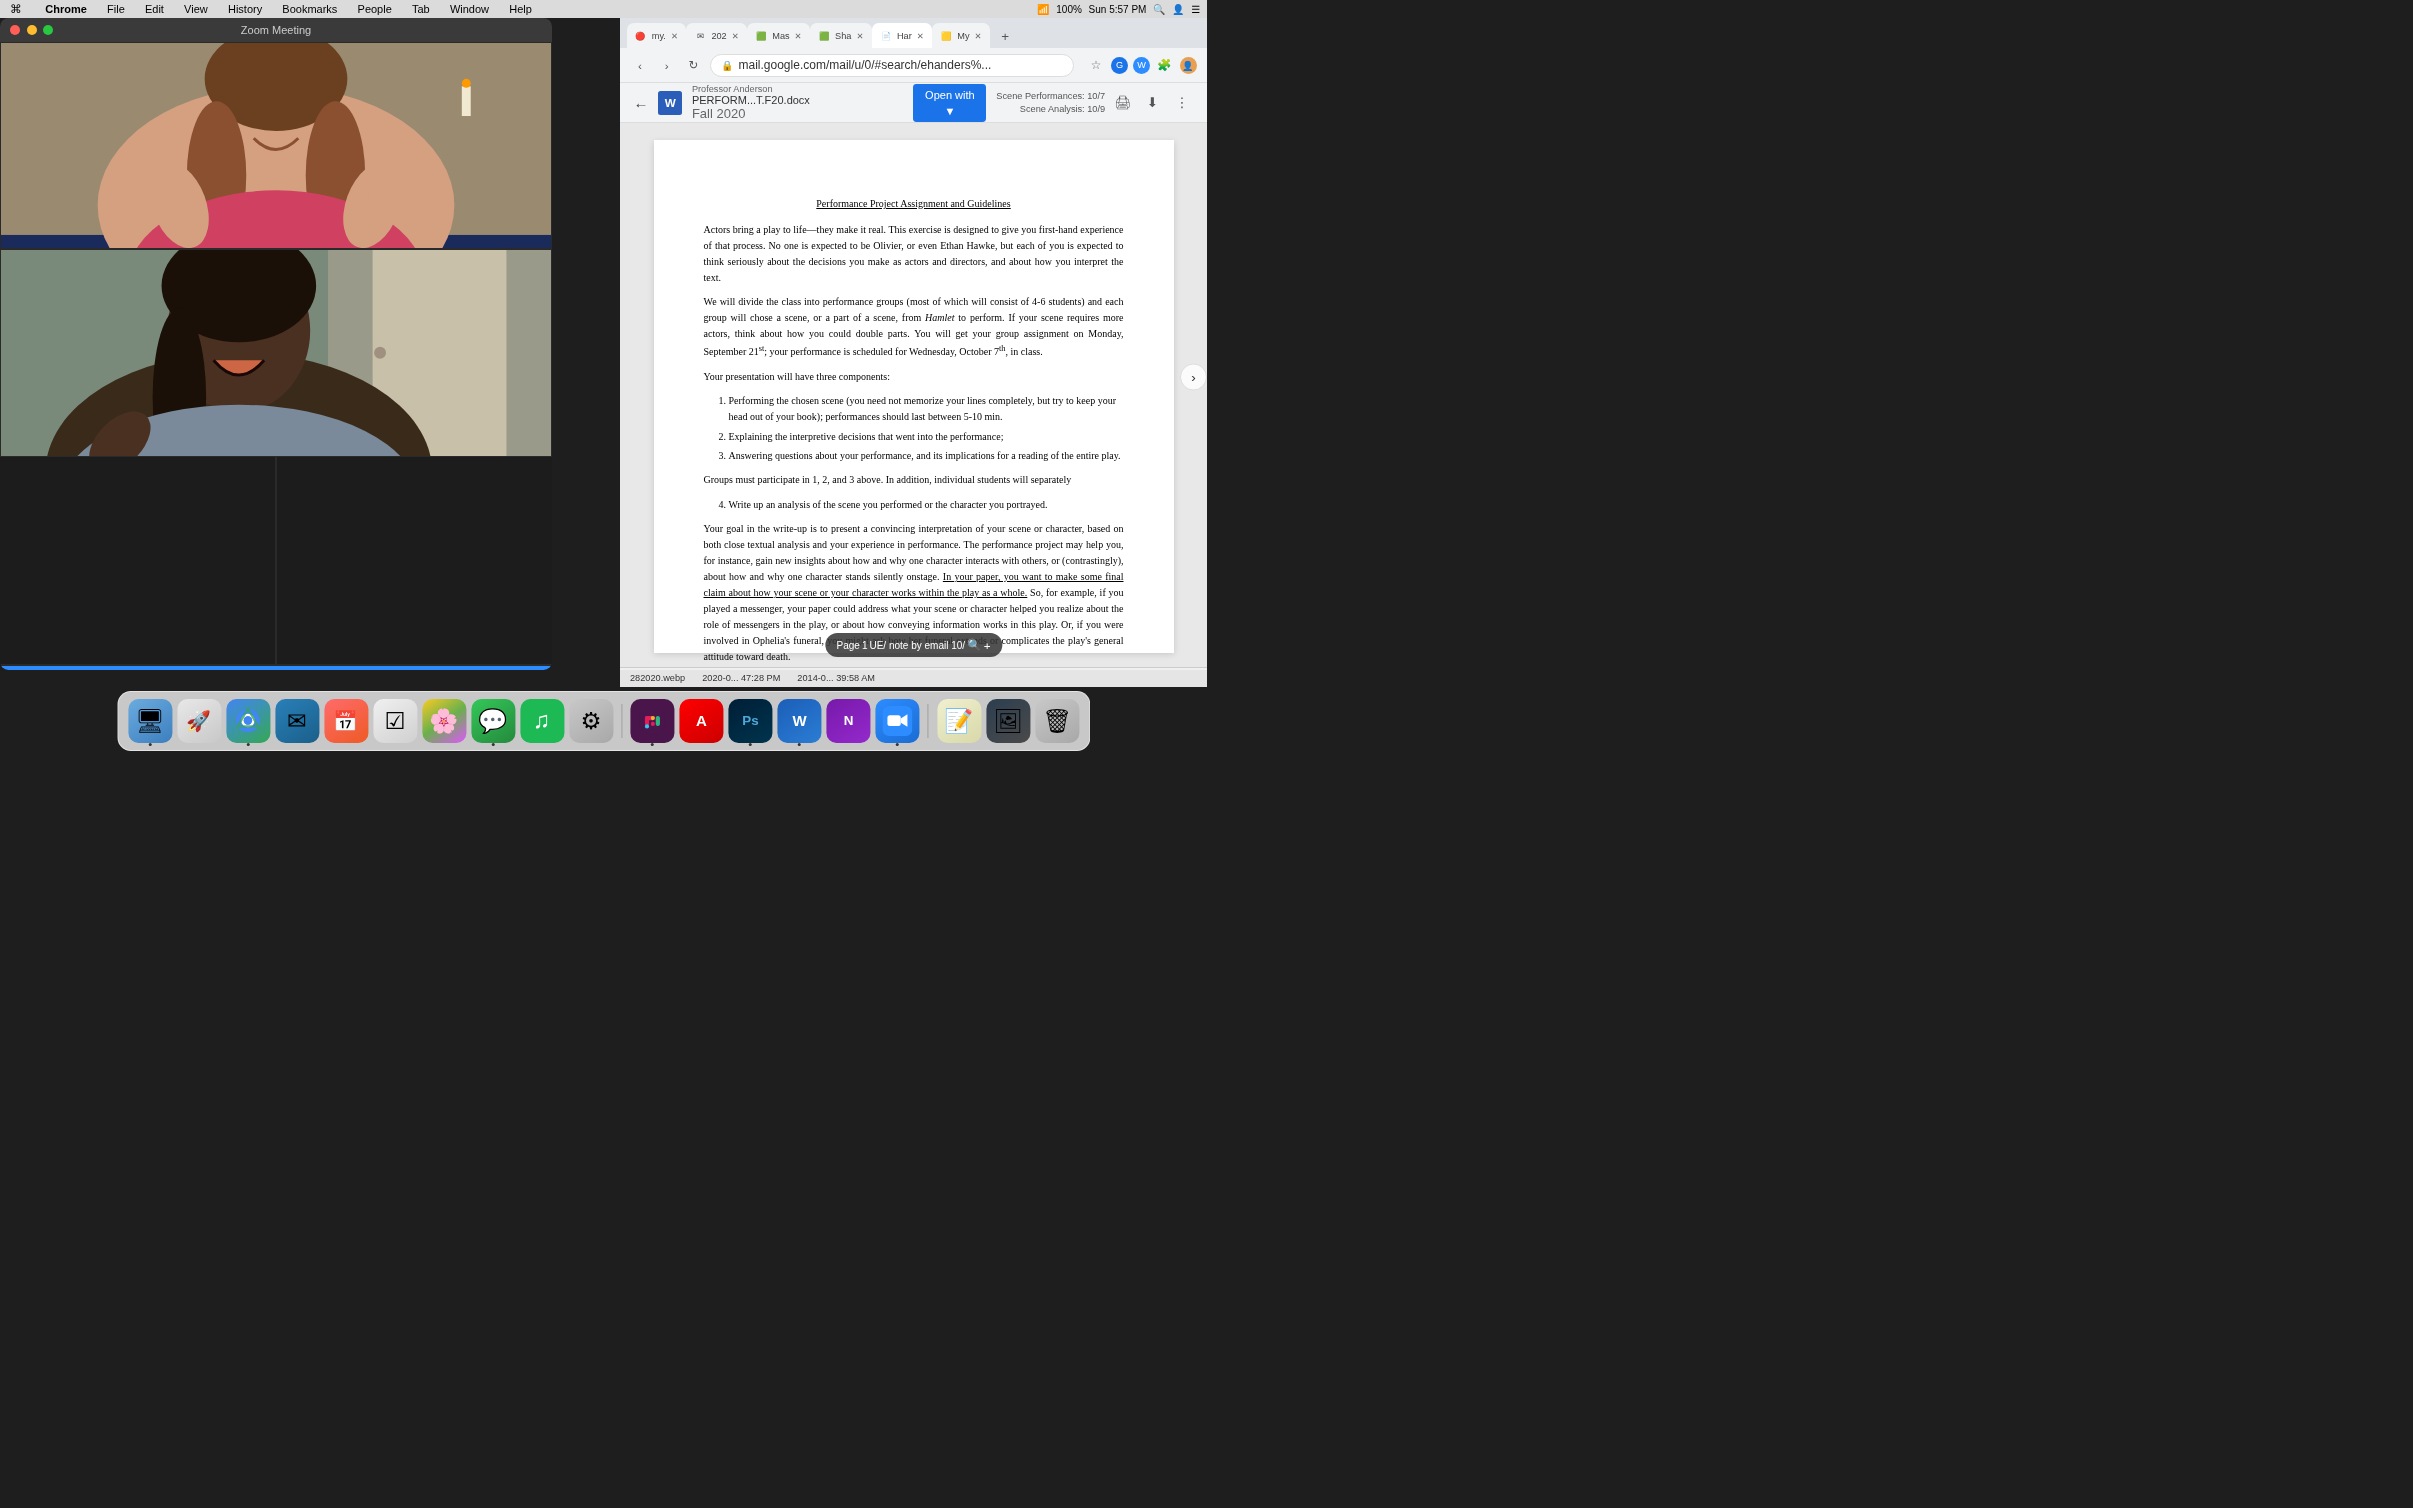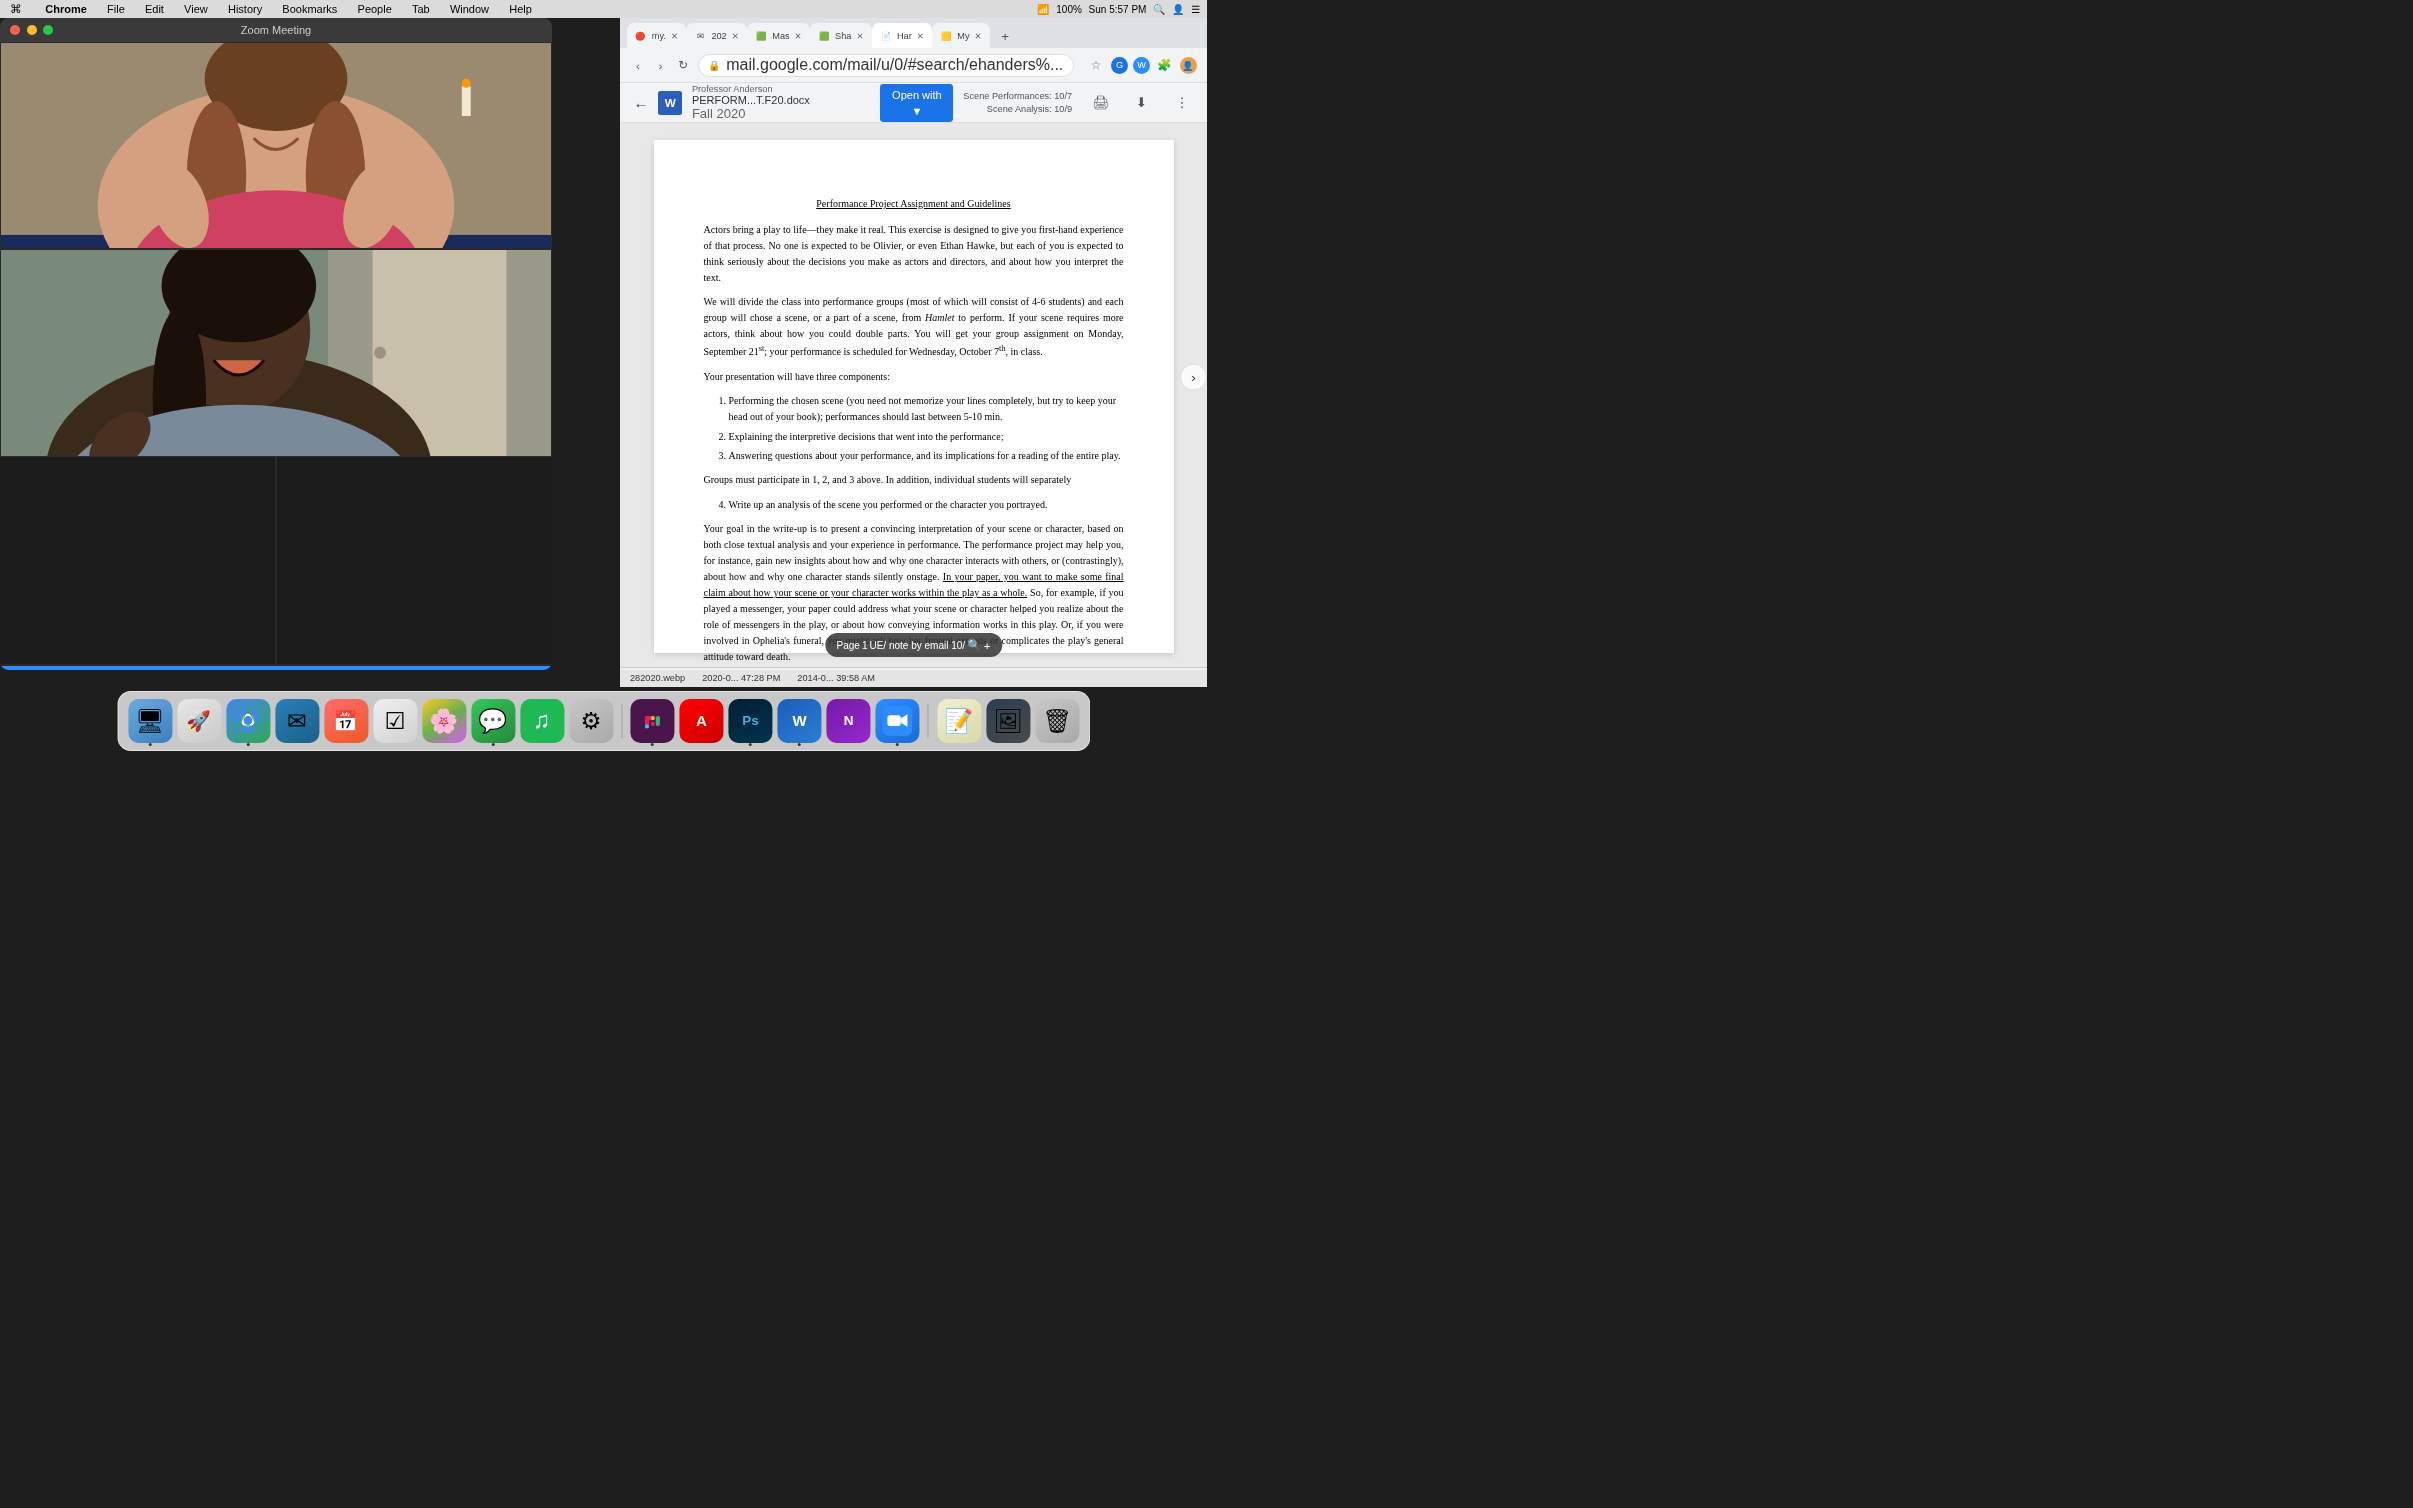--- a/index.html
+++ b/index.html
@@ -216,21 +216,21 @@
       background: white;
       border: 0.8px solid #ddd;
       border-radius: 11.7px;
       display: flex;
       align-items: center;
       padding: 0 10px;
       gap: 5px;
       font-size: 10px;
       color: #333;
     }
-    .address-text { font-size: 16px; color: #333; flex:1; overflow:hidden; white-space:nowrap; text-overflow:ellipsis; }
+    .address-text { font-size: 12px; color: #333; flex:1; overflow:hidden; white-space:nowrap; text-overflow:ellipsis; }
     .toolbar-icons {
       display: flex; gap: 5px; align-items: center; margin-left: 5px;
     }
     .toolbar-icon {
       width: 20px; height: 20px;
       border-radius: 50%;
       display: flex; align-items: center; justify-content: center;
       font-size: 11.7px; cursor: pointer; color: #666;
     }
 
@@ -280,21 +280,21 @@
       border-radius: 3.4px;
       padding: 5px 11.7px;
       font-size: 11px;
       cursor: pointer;
       display: flex;
       align-items: center;
       gap: 3.4px;
       flex-direction: column;
     }
     .doc-toolbar-right {
-      display: flex; gap: 17px; align-items: center;
+      display: flex; gap: 6px; align-items: center;
     }
     .doc-tool-icon {
       width: 23.5px; height: 23.5px;
       display: flex; align-items: center; justify-content: center;
       font-size: 13.4px; color: #555; cursor: pointer; border-radius: 3.4px;
     }
 
     
     .doc-content {
       flex: 1;

